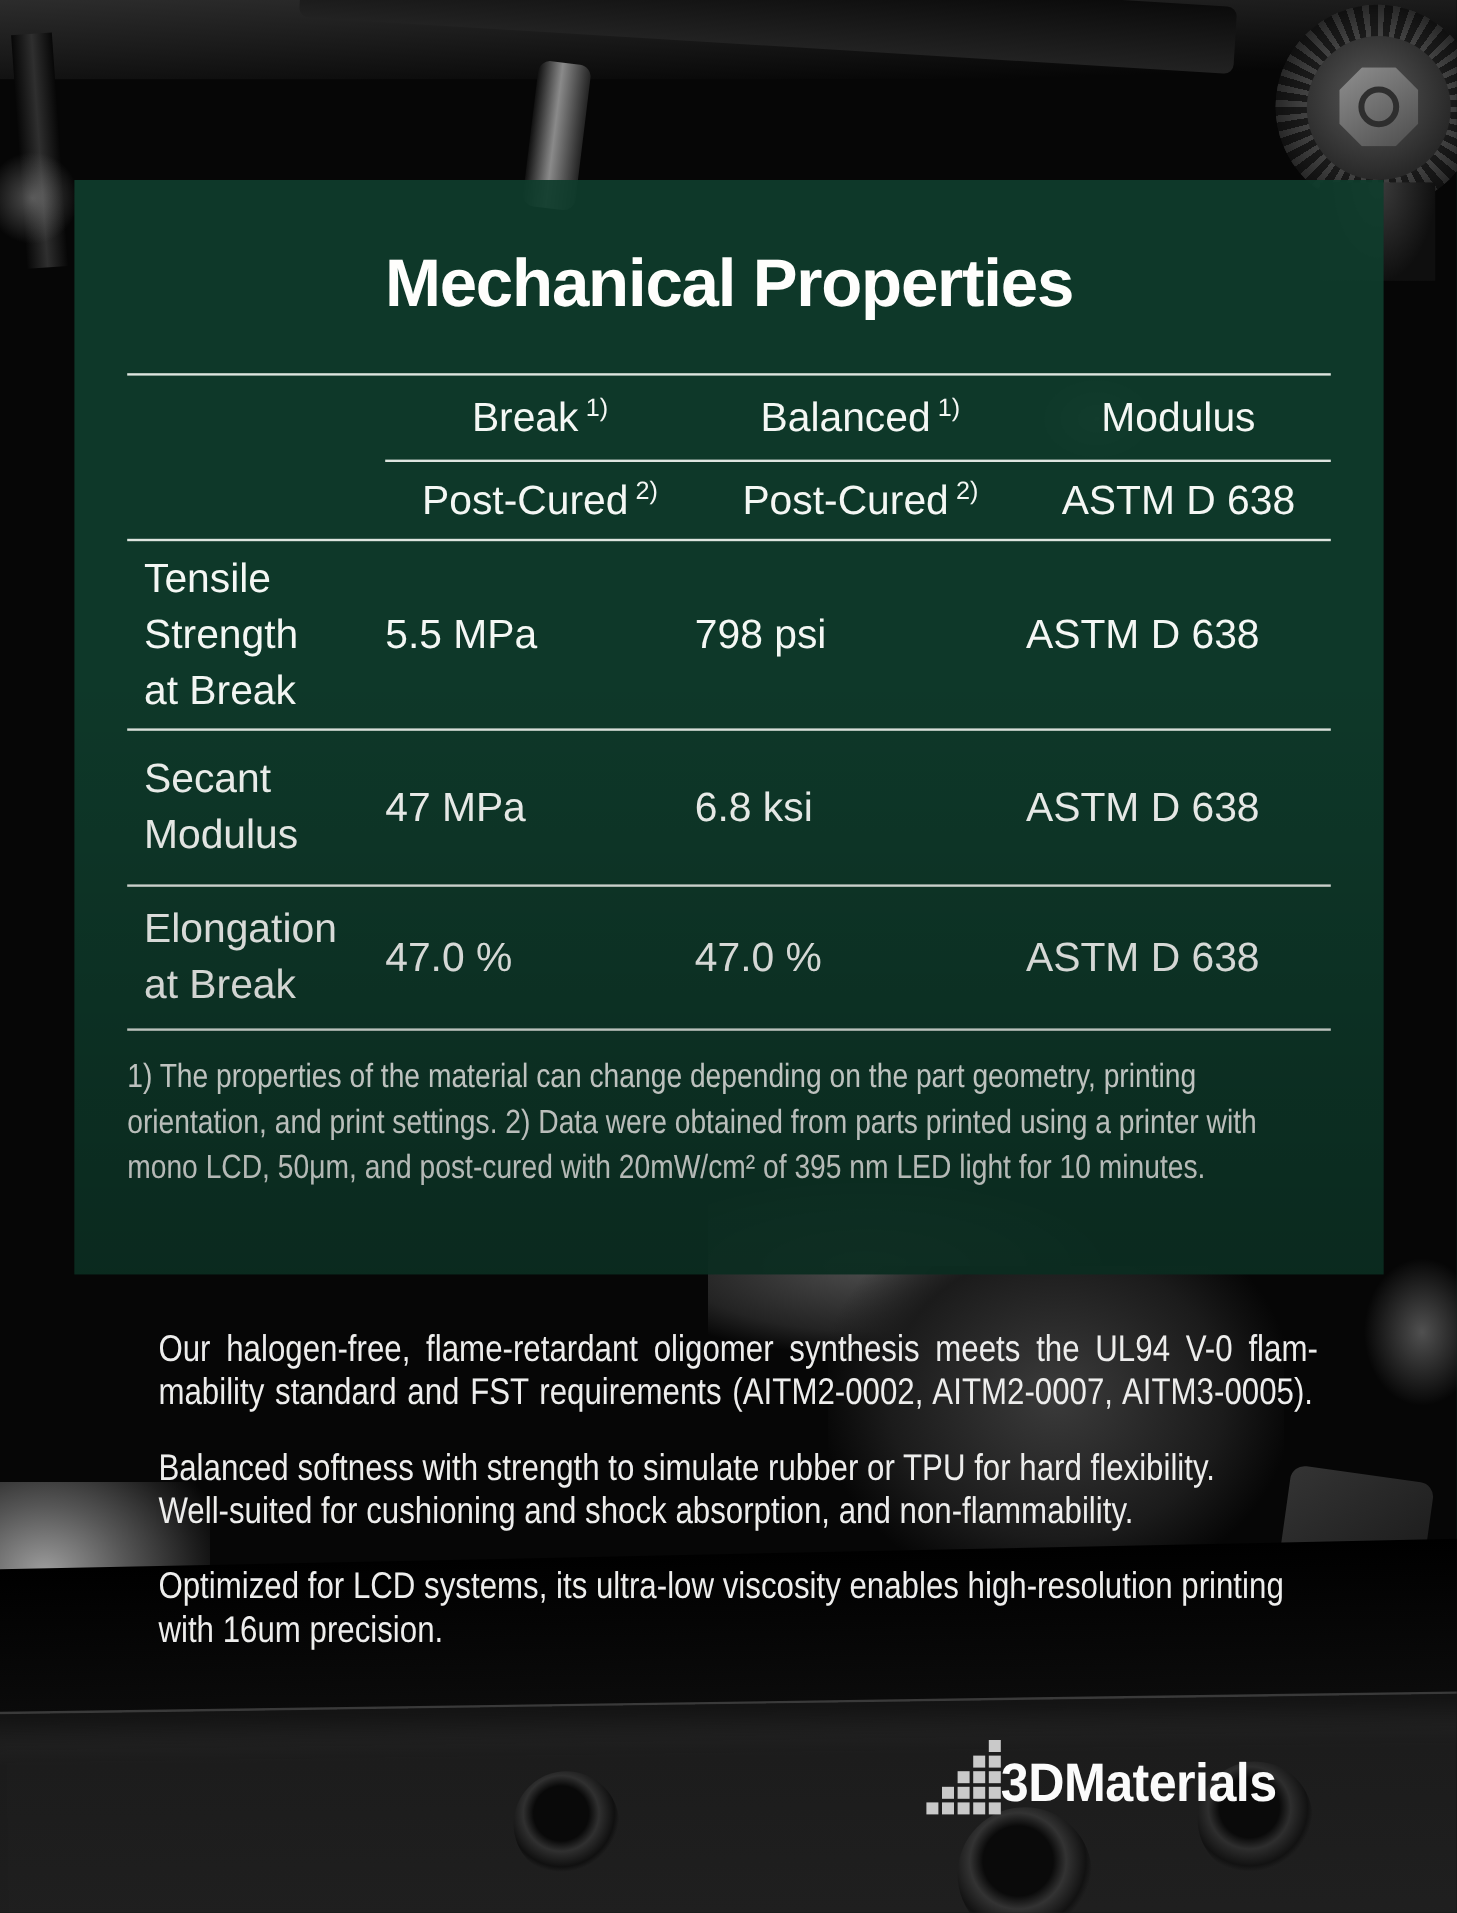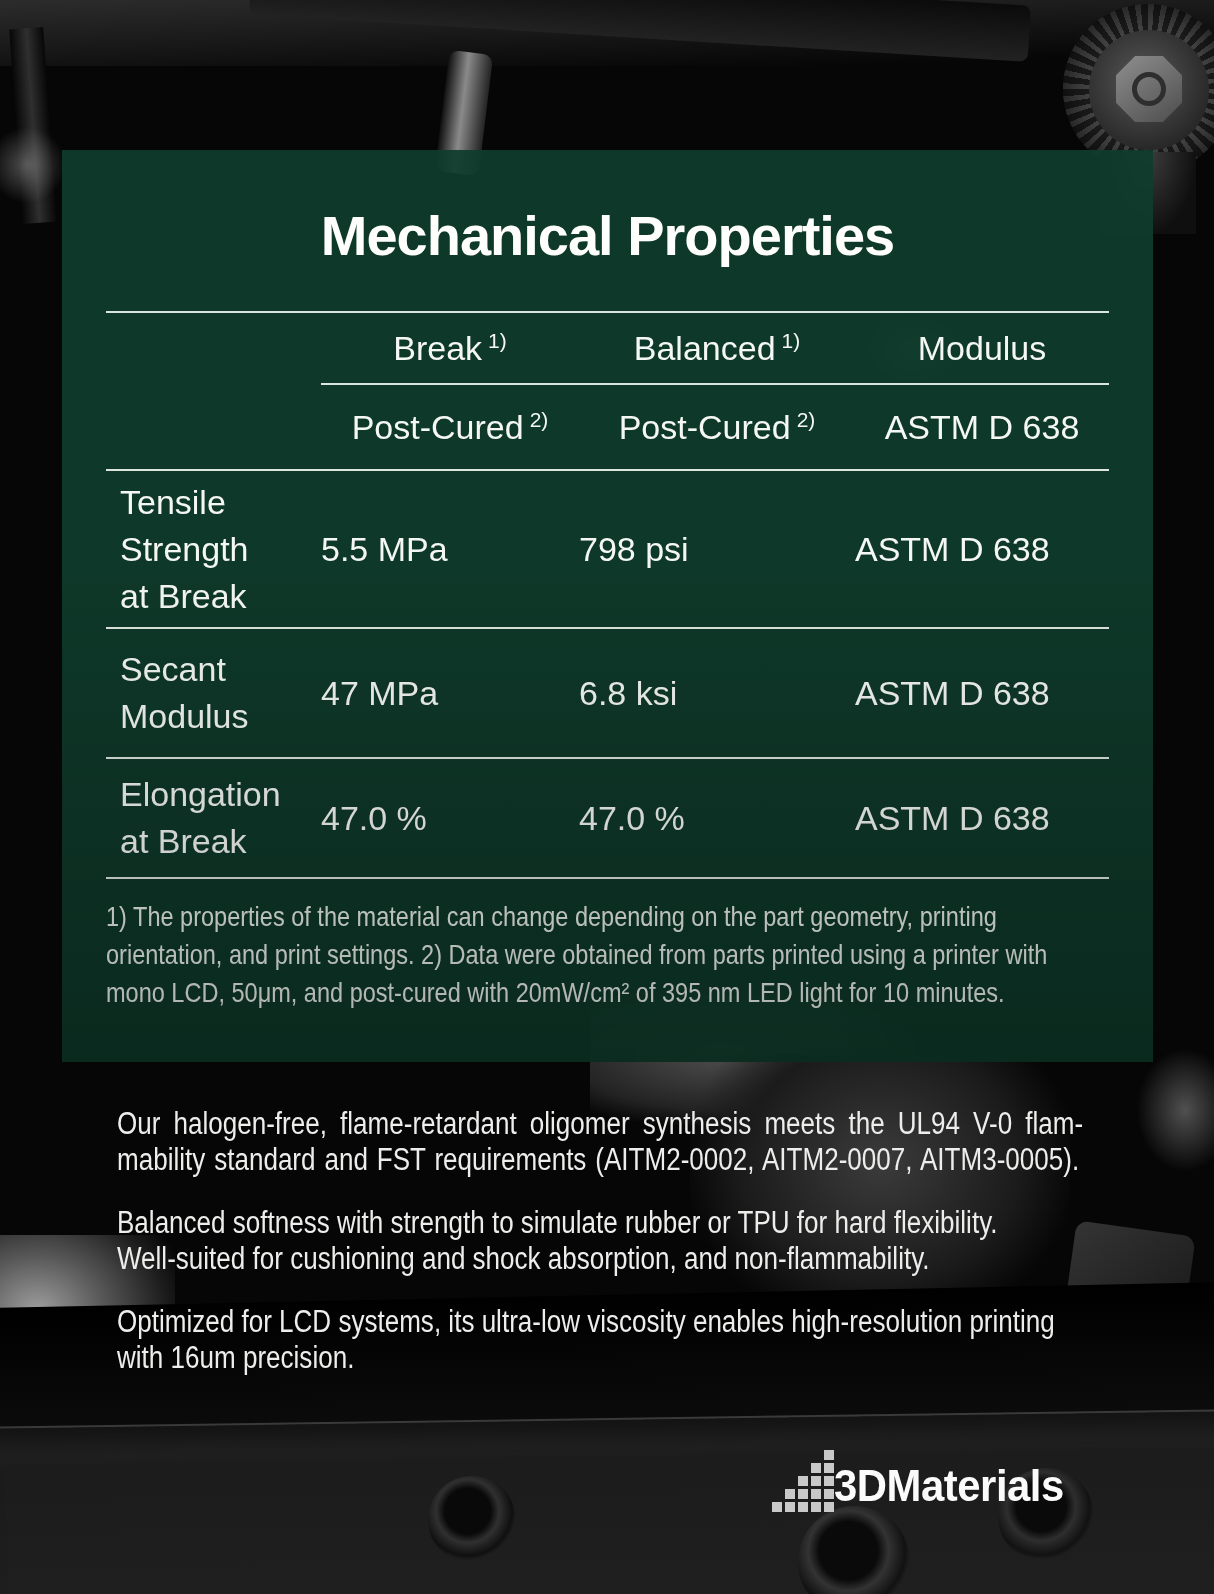--- a/index.html
+++ b/index.html
@@ -75,36 +75,36 @@
   .panel-content { position:relative; }
 
   .title { margin-top:52px; text-align:center; color:#fefefc;
     font-size:56px; line-height:68px; font-weight:800; letter-spacing:-1px; }
 
   .rule { height:2px; background:#e9eee9; opacity:.95; }
   .rule-top { margin-top:41px; }
 
   .tgrid { display:grid; grid-template-columns:215px 258px 276px 254px; align-items:center; }
   .hrow { height:70px; }
-  .shrow { height:84px; }
+  .shrow { height:64px; }
   .hcell { text-align:center; font-size:34px; color:#f4f7f4; white-space:nowrap; }
   .cell-sup { font-size:21px; position:relative; top:-12px; margin-left:6px; }
   .partial-rule { margin-left:215px; height:2px; background:#e9eee9; opacity:.95; }
 
   .drow1 { height:156px; }
   .drow2 { height:128px; }
   .drow3 { height:118px; }
   .prop { font-size:34px; line-height:47px; white-space:pre-line; padding-left:14px; color:#f4f7f4; }
   .val { text-align:left; font-size:34px; color:#f4f7f4; white-space:nowrap; }
 
   .footnote { margin-top:19px; font-size:28px; line-height:38px; color:#e7ece8; }
   .condensed { display:inline-block; white-space:nowrap; transform:scaleX(.84); transform-origin:0 50%; }
 
   
-  .copy { position:absolute; left:117px; top:1106px; width:960px; z-index:2;
+  .copy { position:absolute; left:132px; top:1106px; width:960px; z-index:2;
     font-size:31px; line-height:36px; color:#ededec; }
   .copy .para { margin-bottom:27px; }
   .wide1 { word-spacing:7px; }
   .wide2 { word-spacing:2px; }
 
   
   .logo { position:absolute; left:772px; top:1450px; z-index:2;
     display:flex; align-items:flex-end; }
   .eq { display:flex; align-items:flex-end; gap:3px; height:62px; }
   .eq-col { display:flex; flex-direction:column; gap:3px; }

